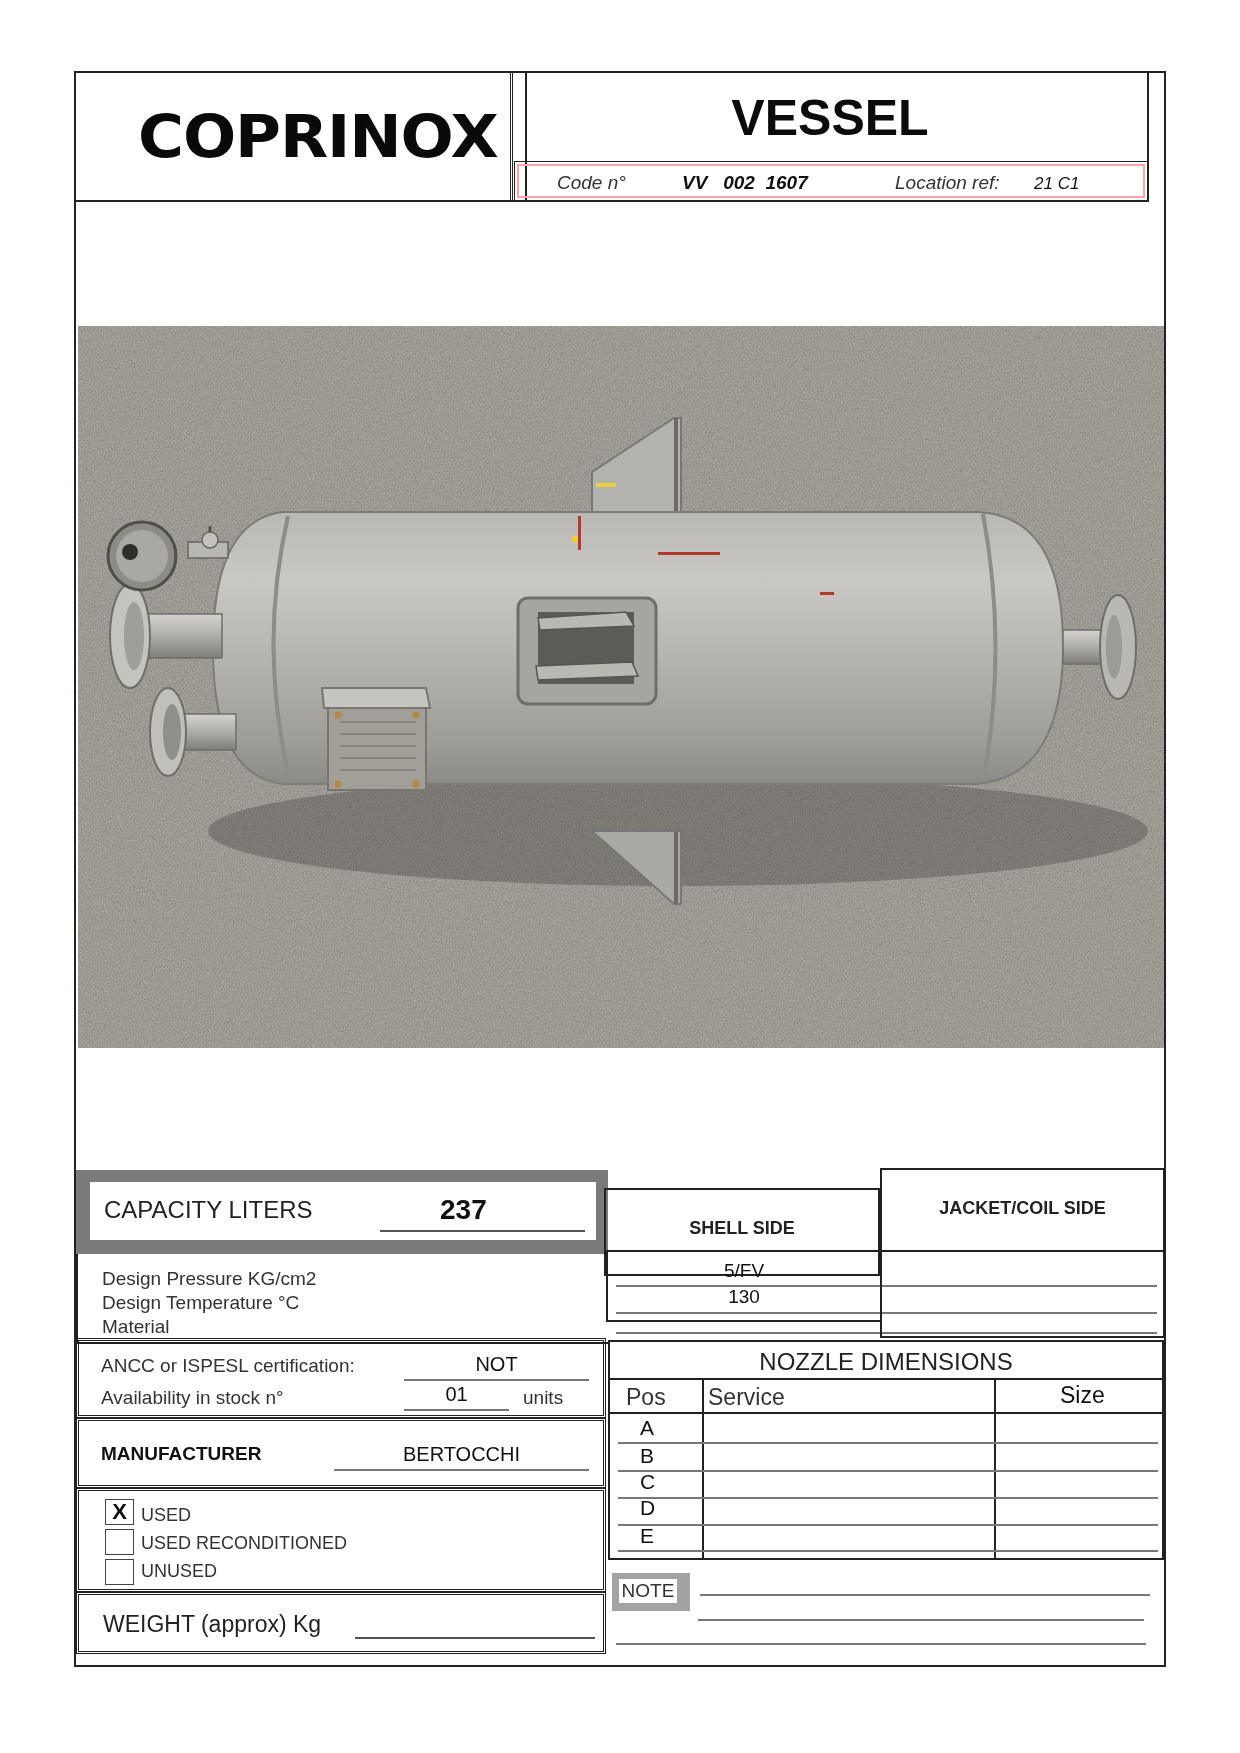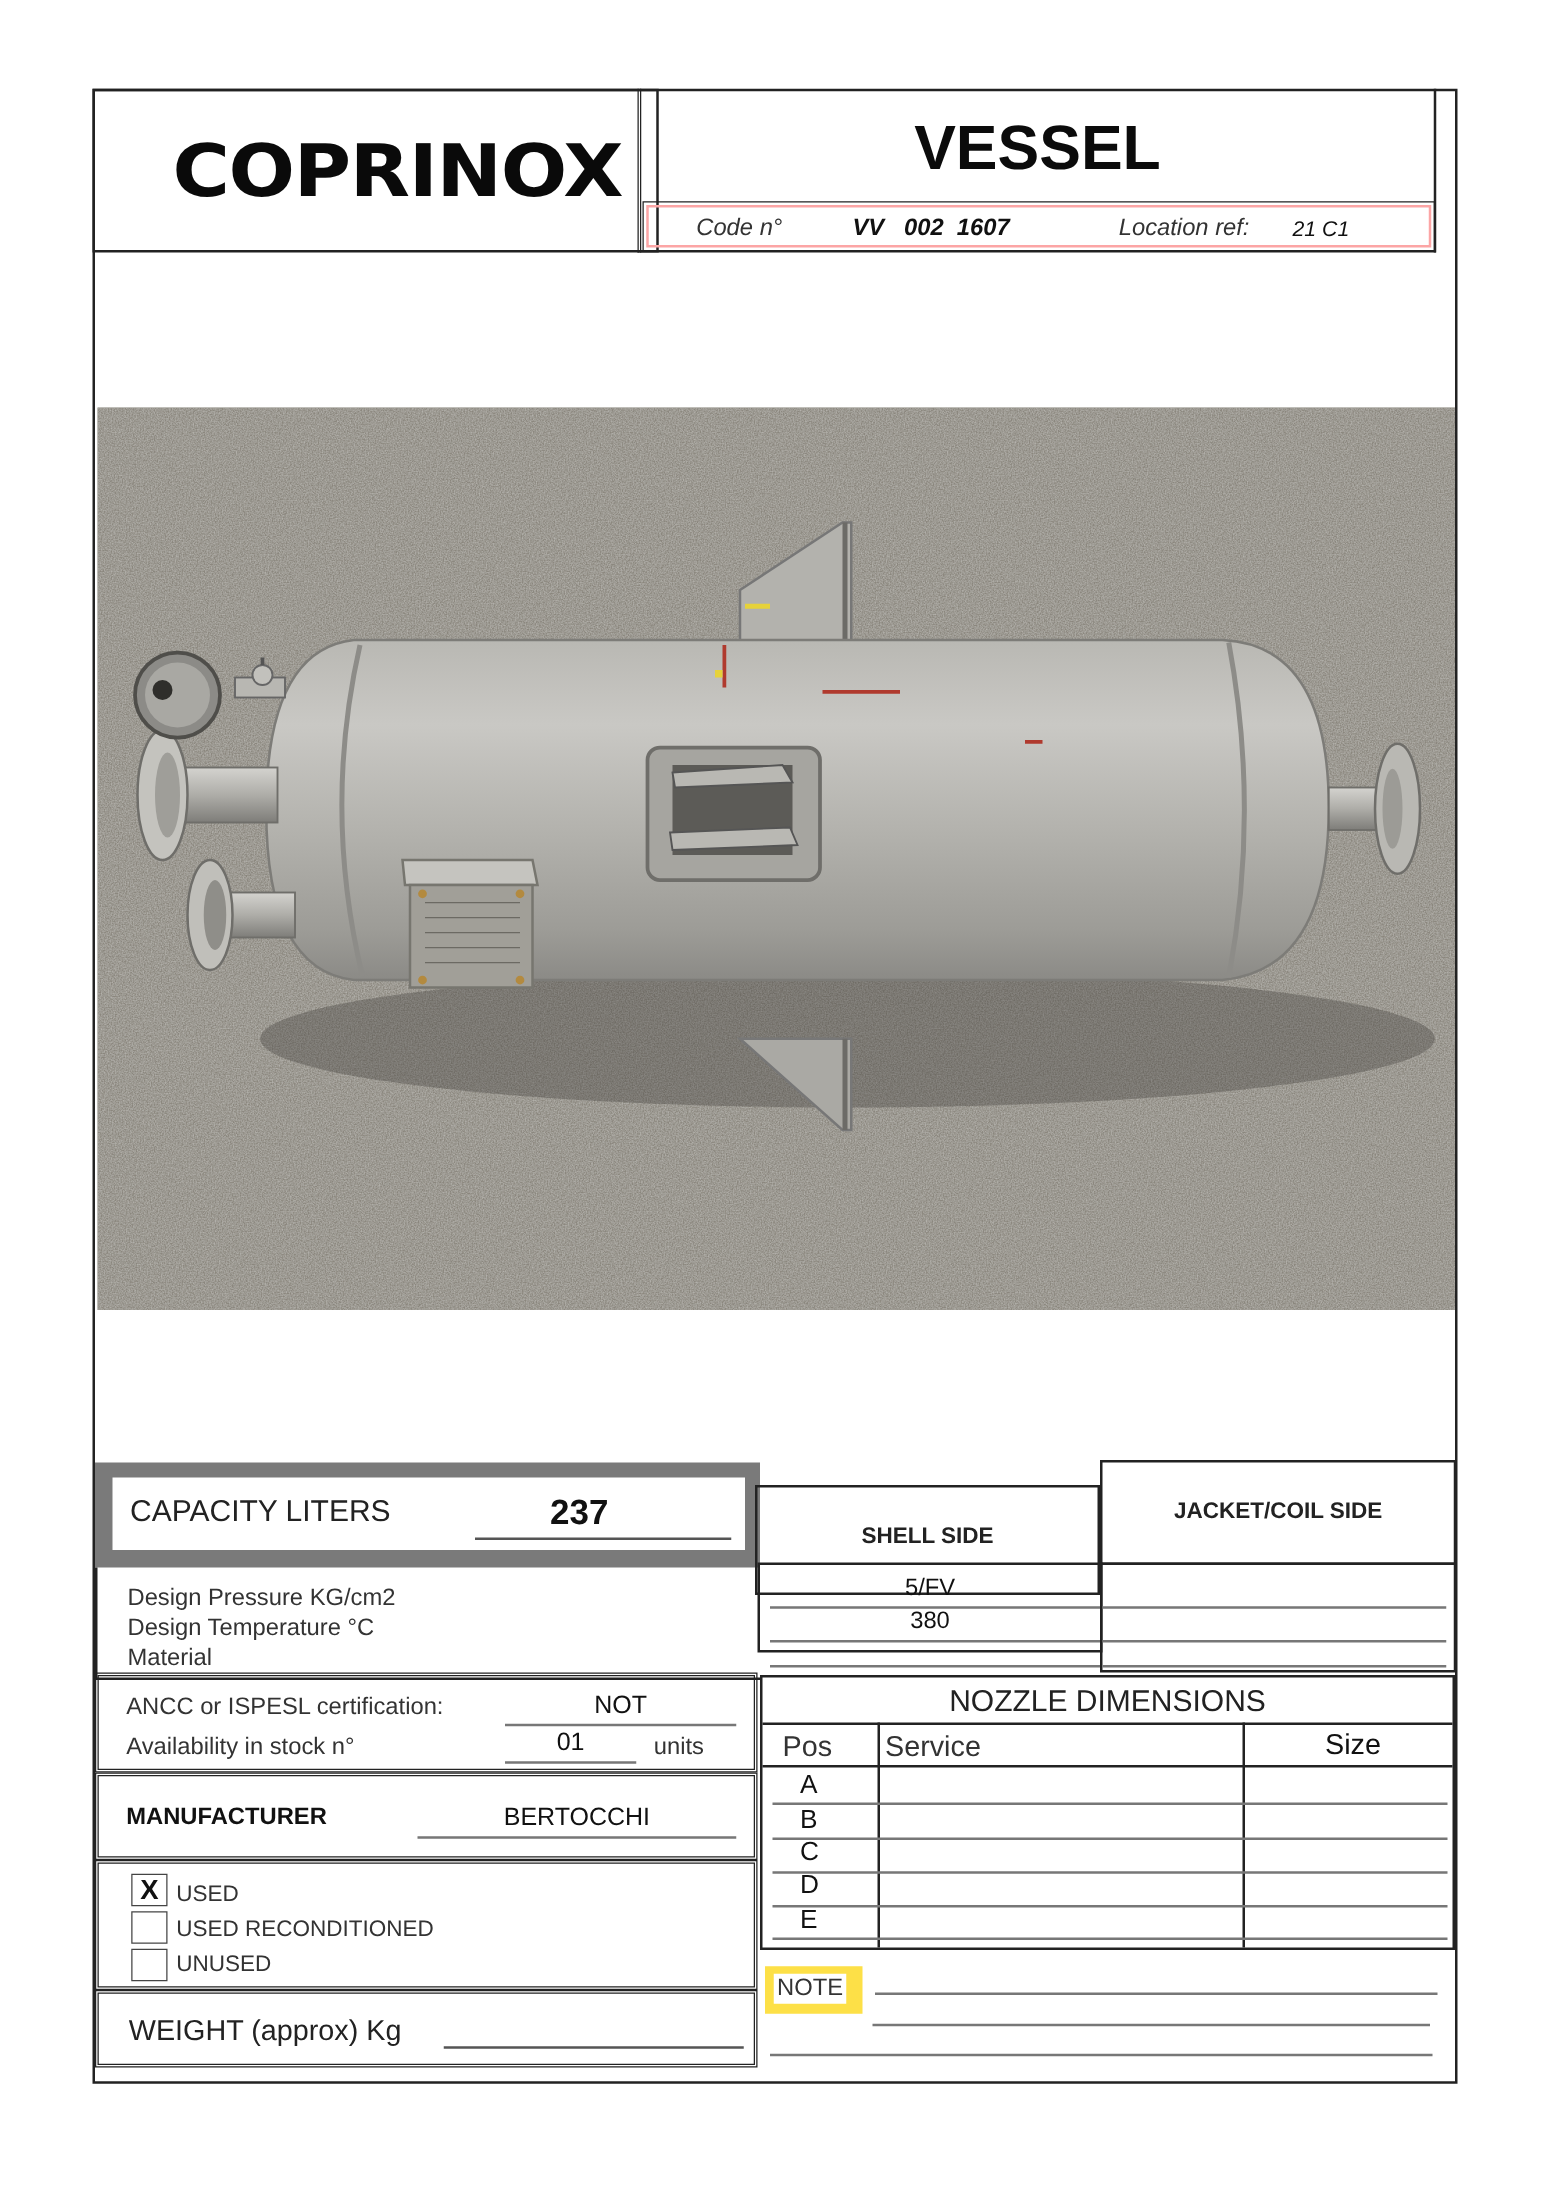--- a/index.html
+++ b/index.html
@@ -20,21 +20,21 @@
   
   .photo { position: absolute; left: 78px; top: 326px; width: 1086px; height: 722px; overflow: hidden; background: #8a877f; }
   .photo svg { display:block; }
   .cap-box { position: absolute; left: 76px; top: 1170px; width: 532px; height: 84px; background: #7a7a7a; }
   .cap-inner { position: absolute; left: 14px; top: 12px; width: 506px; height: 58px; background: #fff; }
   .lbl { position: absolute; white-space: nowrap; }
   .uline { position: absolute; height: 0; border-top: 2px solid #777; }
   .cell { position: absolute; border: 2px solid #222; }
   .dbl { position: absolute; border: 3px double #222; }
   .chk { position: absolute; width: 29px; height: 26px; border: 1.5px solid #444; background: #fff; font-weight: 700; font-size: 22px; text-align: center; line-height: 24px; }
-  .note-badge { position: absolute; left: 612px; top: 1573px; width: 78px; height: 38px; background: #fde047; }
+  .note-badge { position: absolute; left: 612px; top: 1573px; width: 78px; height: 38px; background: #a3a3a3; }
   .note-badge span { position: absolute; left: 7px; top: 6px; width: 58px; height: 24px; background: #fff; font-size: 19px; color: #333; text-align: center; line-height: 24px; }
 </style>
 </head>
 <body>
 
 <div class="frame"></div>
 
 <div class="hdr-left">
   <div class="logo">COPRINOX</div>
 </div>
@@ -147,21 +147,21 @@
 <div class="cell" style="left:604px; top:1168px; width:276px; height:88px;margin-top:20px;">
   <div class="lbl" style="left:0; right:0; top:28px; text-align:center; font-size:18px; font-weight:700; color:#222;">SHELL SIDE</div>
 </div>
 <div class="cell" style="left:880px; top:1168px; width:285px; height:84px;">
   <div class="lbl" style="left:0; right:0; top:28px; text-align:center; font-size:18px; font-weight:700; color:#222;">JACKET/COIL SIDE</div>
 </div>
 
 <div class="cell" style="left:606px; top:1250px; width:276px; height:72px;">
   <div class="lbl" style="left:0; right:0; top:8px; text-align:center; font-size:19px;">5/FV</div>
   <div class="uline" style="left:8px; right:0; top:33px;"></div>
-  <div class="lbl" style="left:0; right:0; top:34px; text-align:center; font-size:19px;">380</div>
+  <div class="lbl" style="left:0; right:0; top:34px; text-align:center; font-size:19px;">130</div>
   <div class="uline" style="left:8px; right:0; top:60px;"></div>
   <div class="uline" style="left:8px; right:0; top:80px;"></div>
 </div>
 <div class="cell" style="left:880px; top:1250px; width:285px; height:88px;">
   <div class="uline" style="left:0; right:6px; top:33px;"></div>
   <div class="uline" style="left:0; right:6px; top:60px;"></div>
   <div class="uline" style="left:0; right:6px; top:80px;"></div>
 </div>
 
 <div class="dbl" style="left:76px; top:1338px; width:530px; height:80px;">

